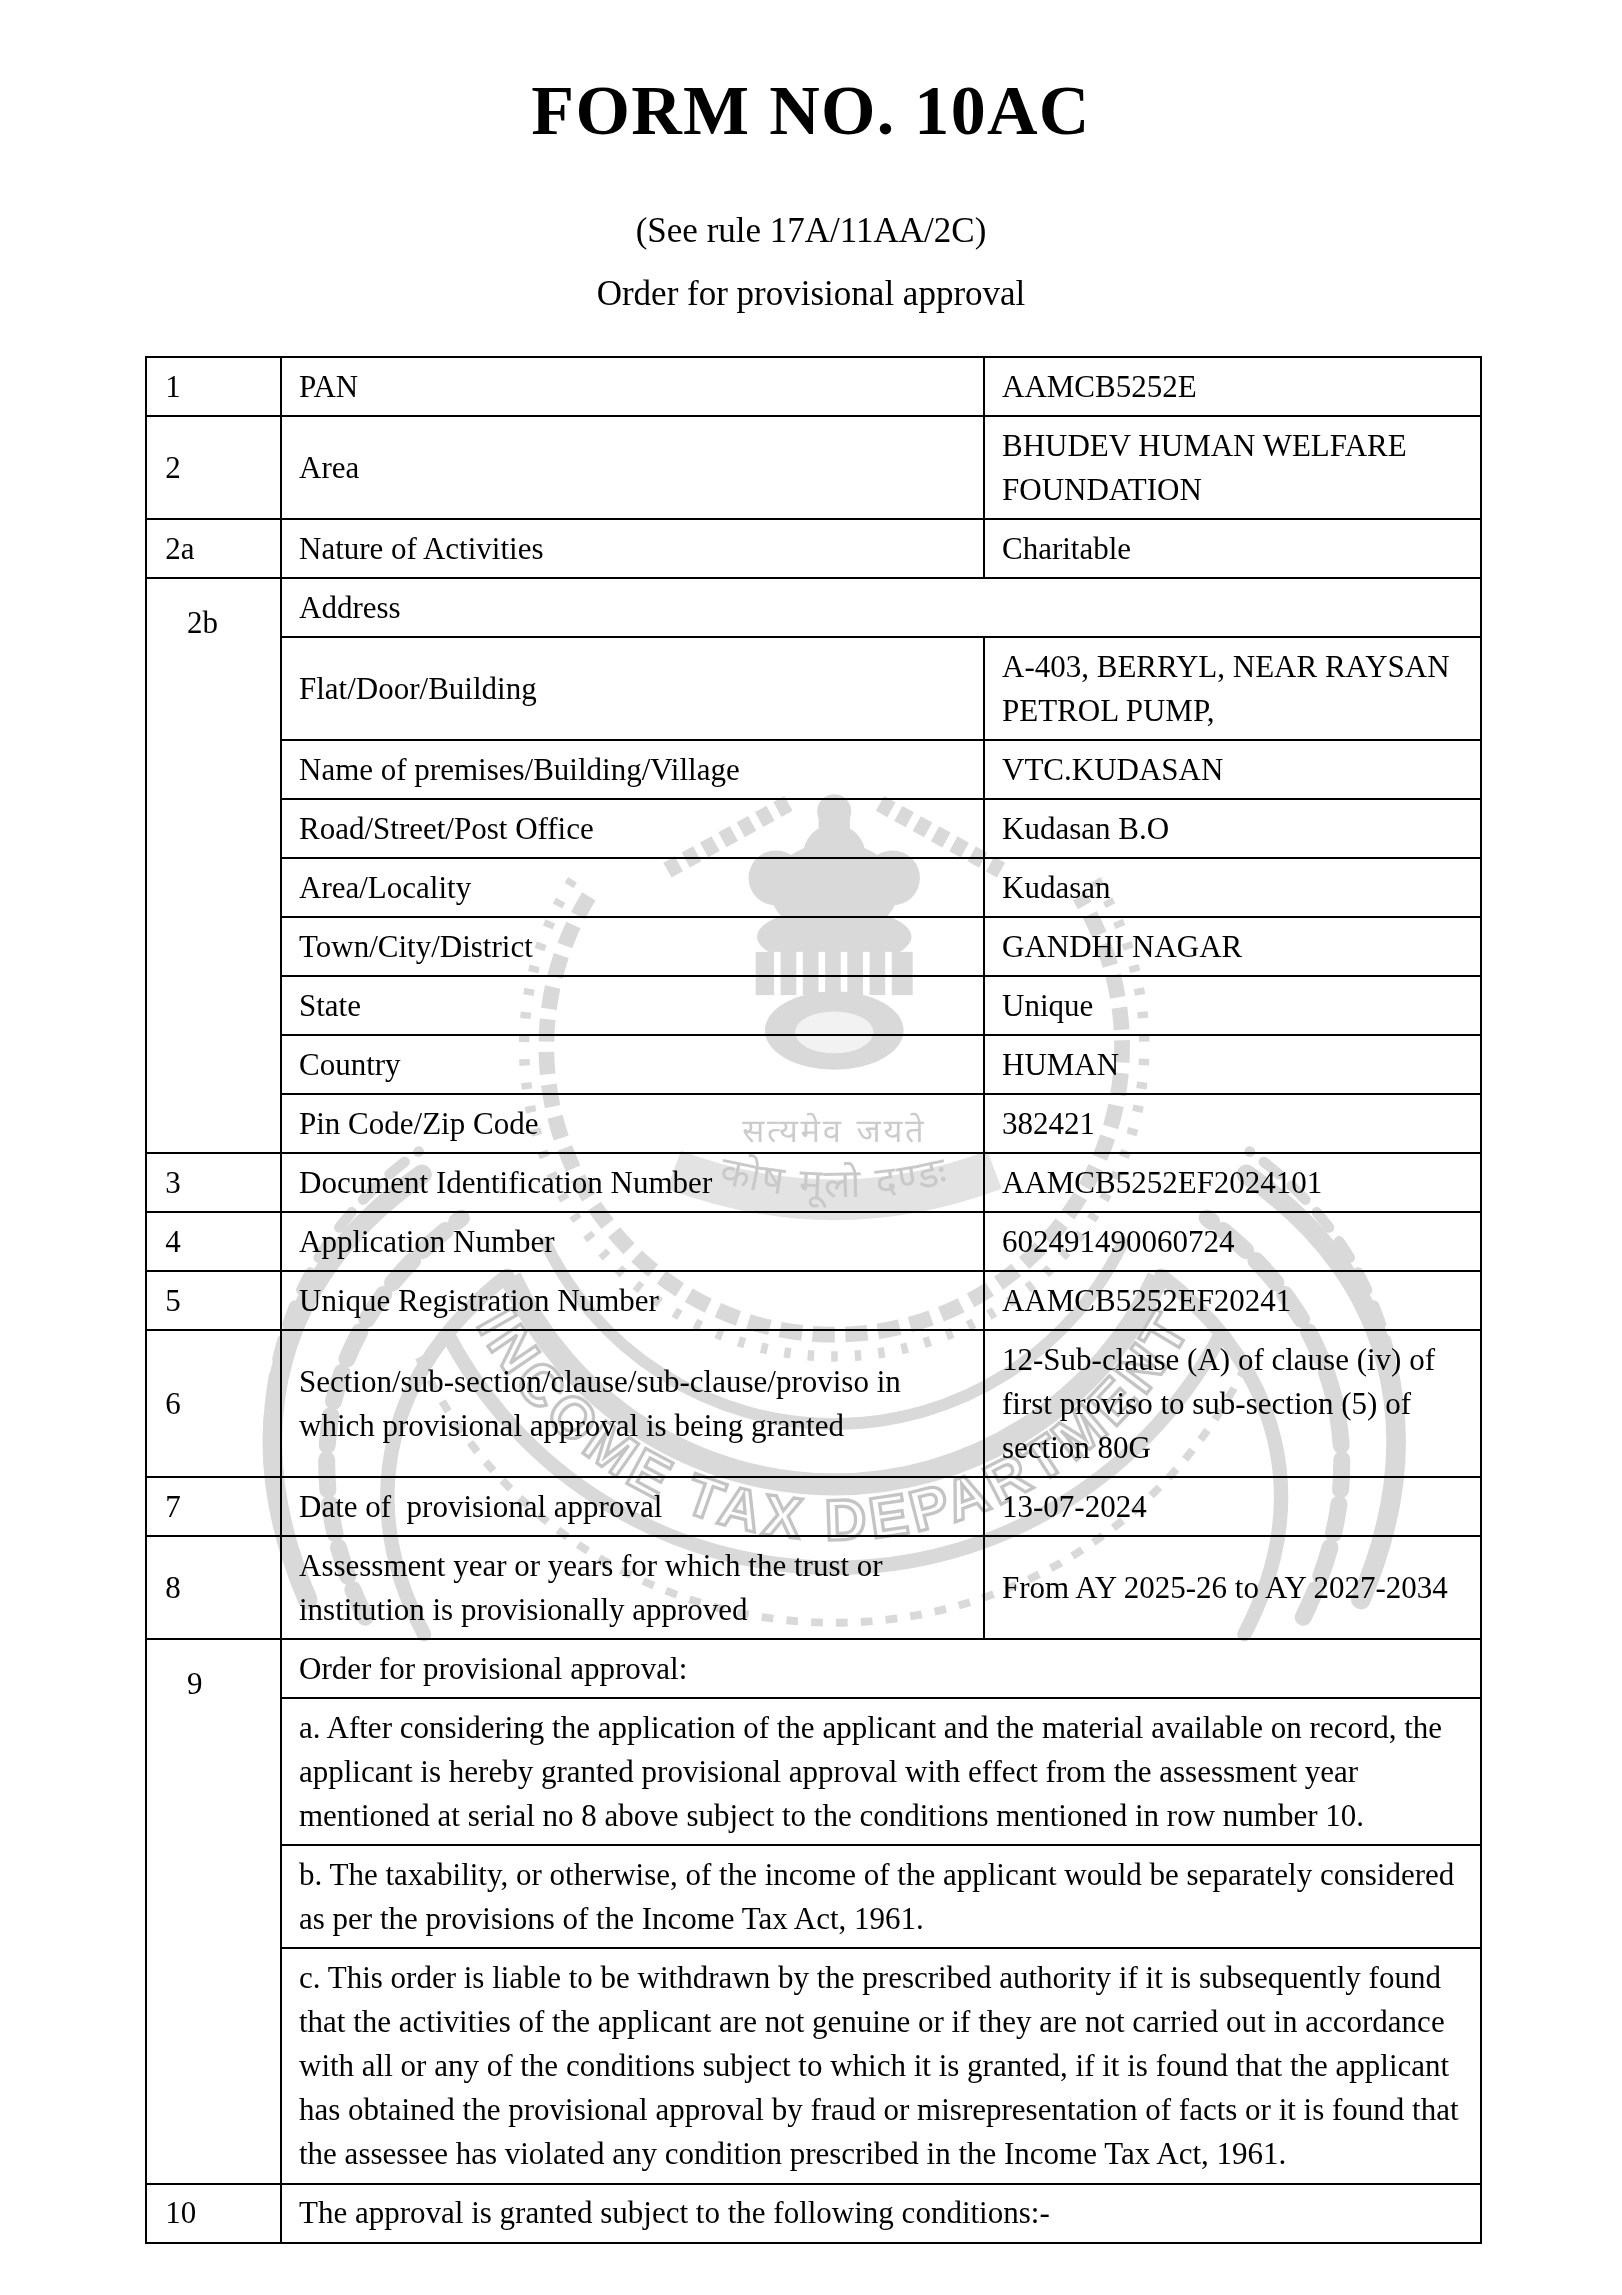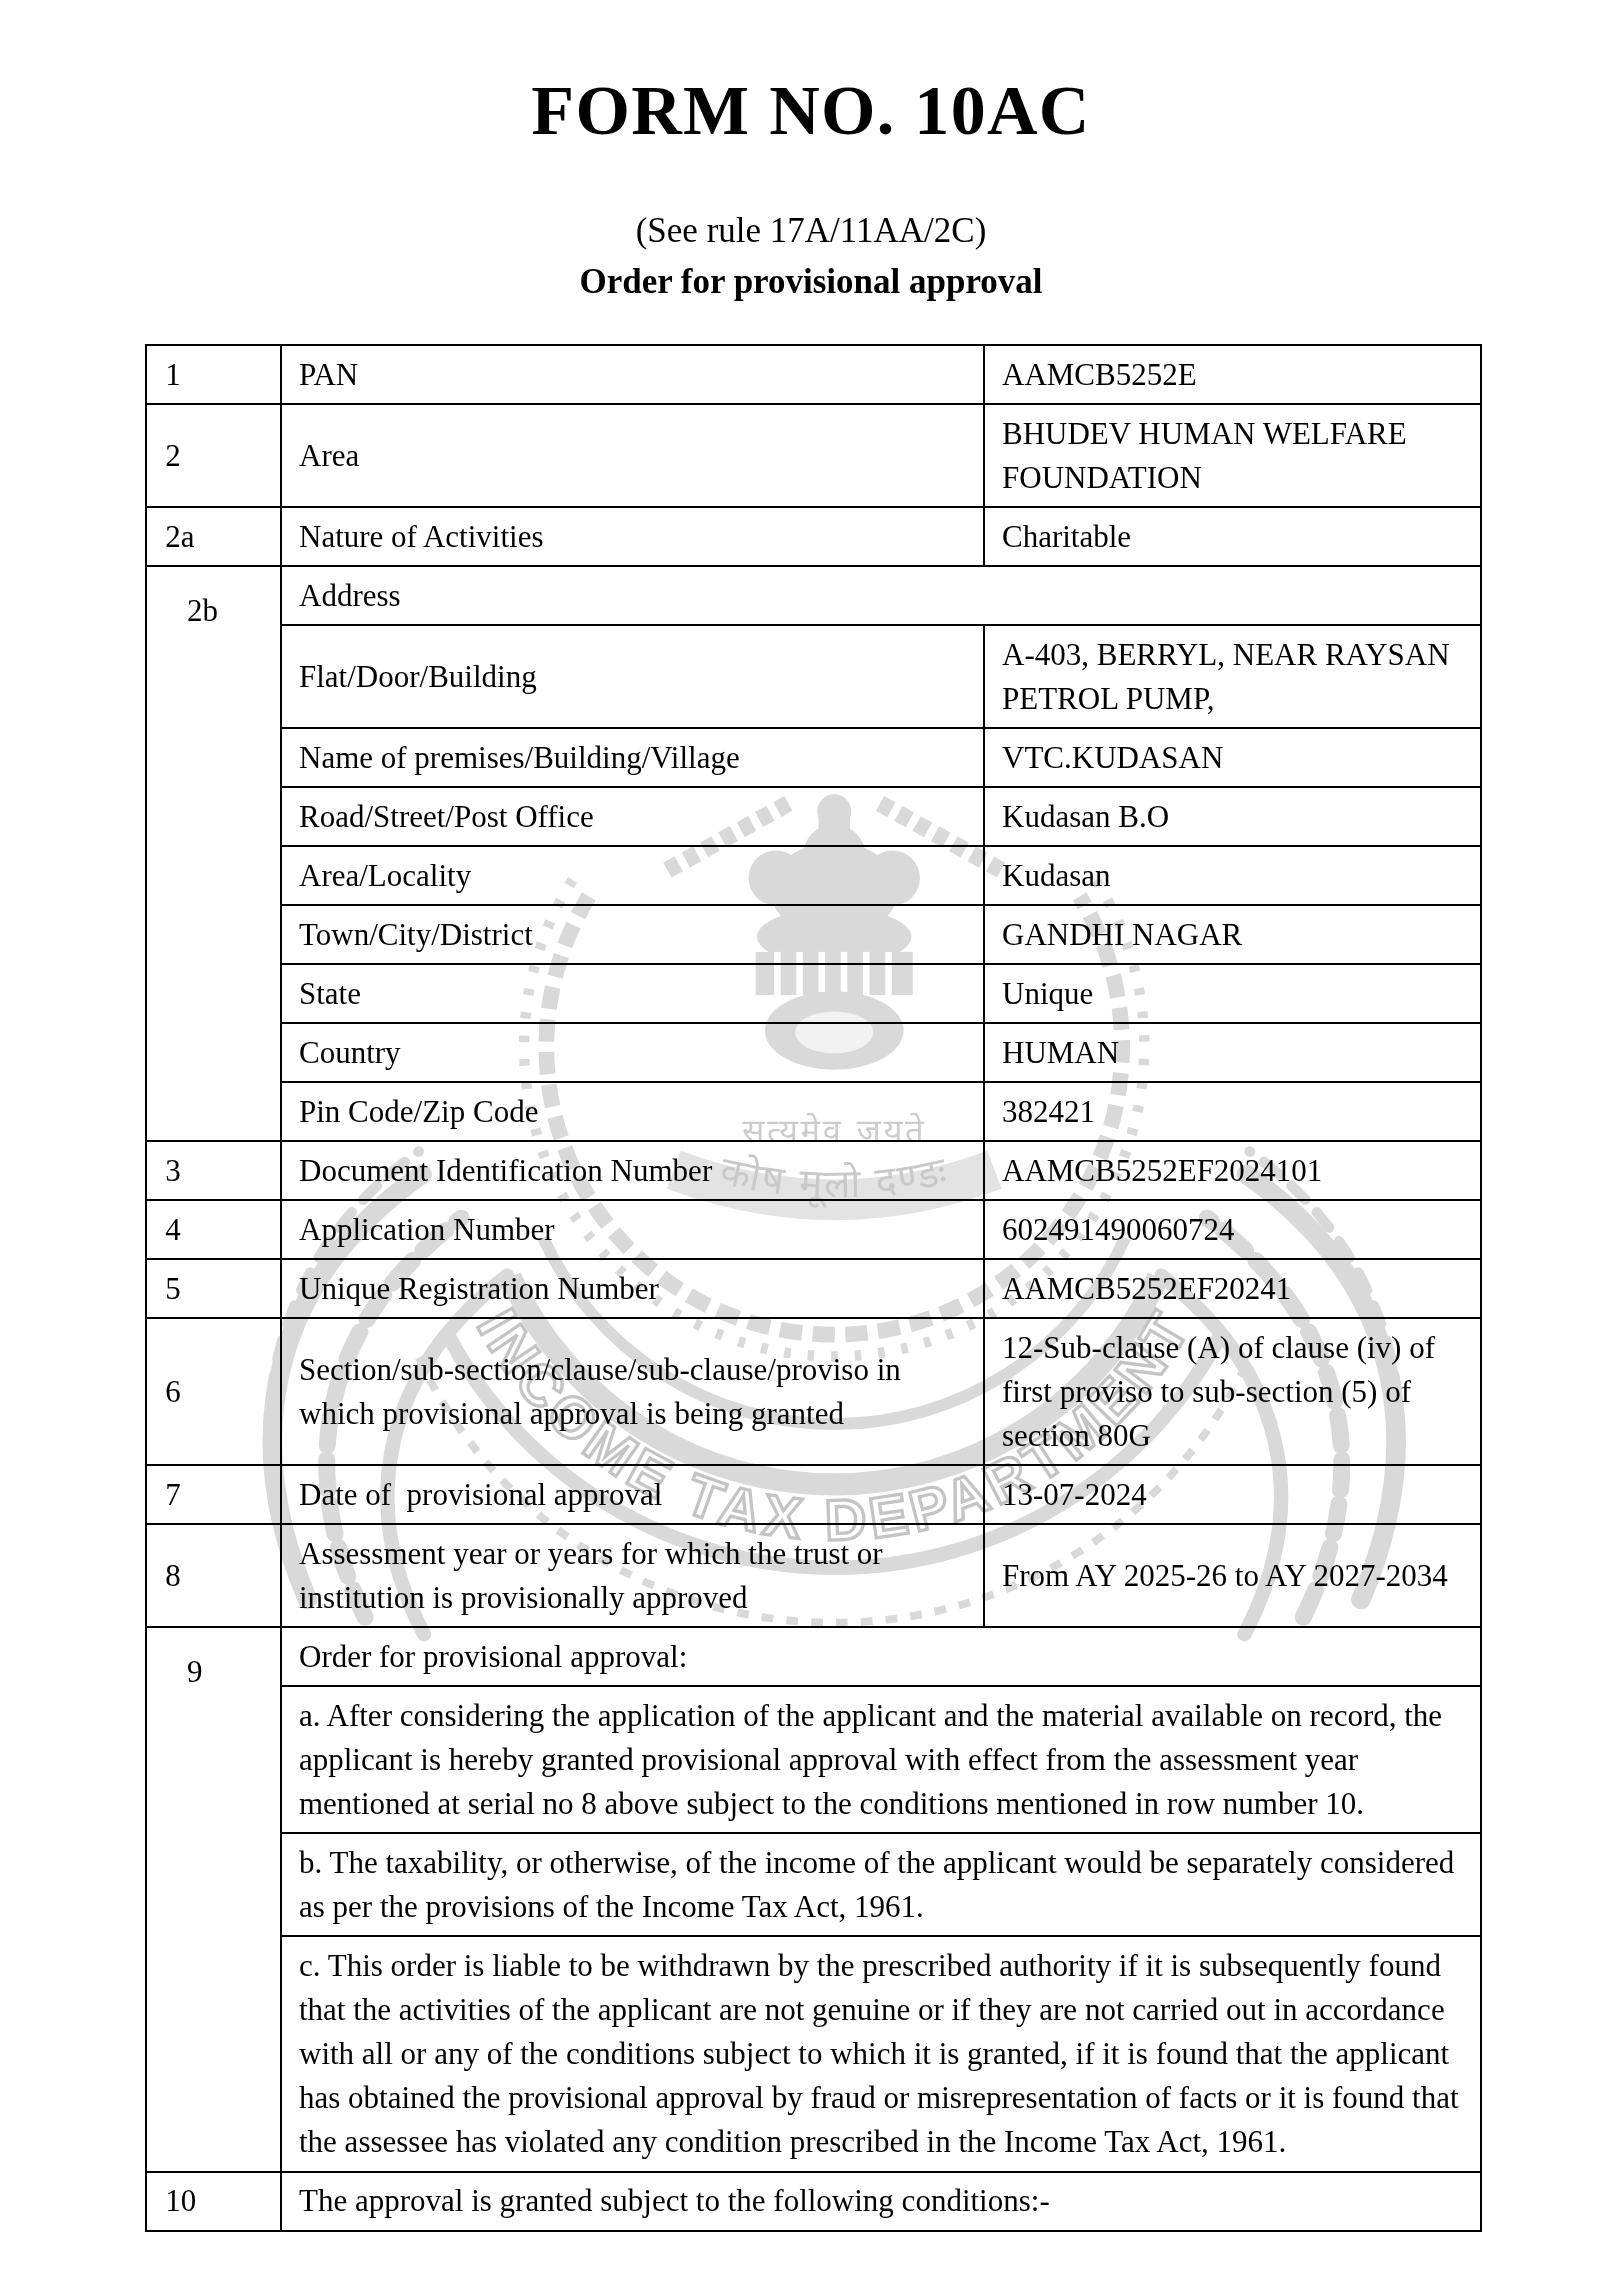--- a/index.html
+++ b/index.html
@@ -26,23 +26,22 @@
     padding-top: 71px;
     font-size: 70px;
     font-weight: bold;
     letter-spacing: 1.3px;
   }
   .rule-ref {
     margin-top: 60px;
     font-size: 35px;
   }
   .order-subtitle {
-    margin-top: 11px;
+    margin-top: 23px;
     font-size: 35px;
-    font-weight: bold;
   }
 
   table.form-table {
     border-collapse: collapse;
     table-layout: fixed;
     margin: 42px 0 0 145px;
     width: 1335px;
     height: 1831px;
     background: transparent;
   }

